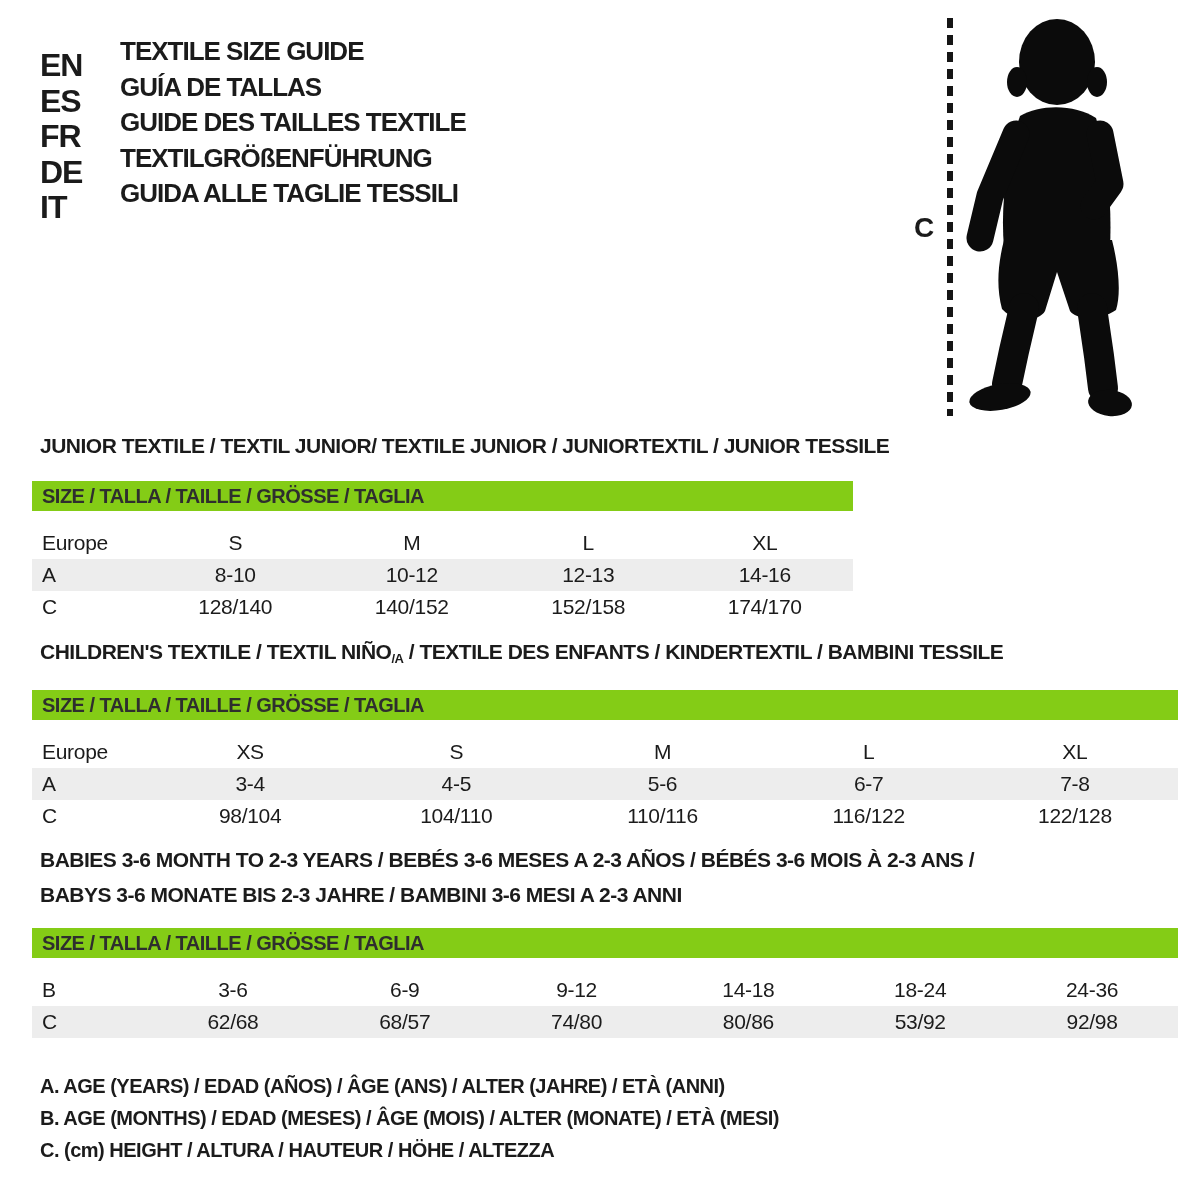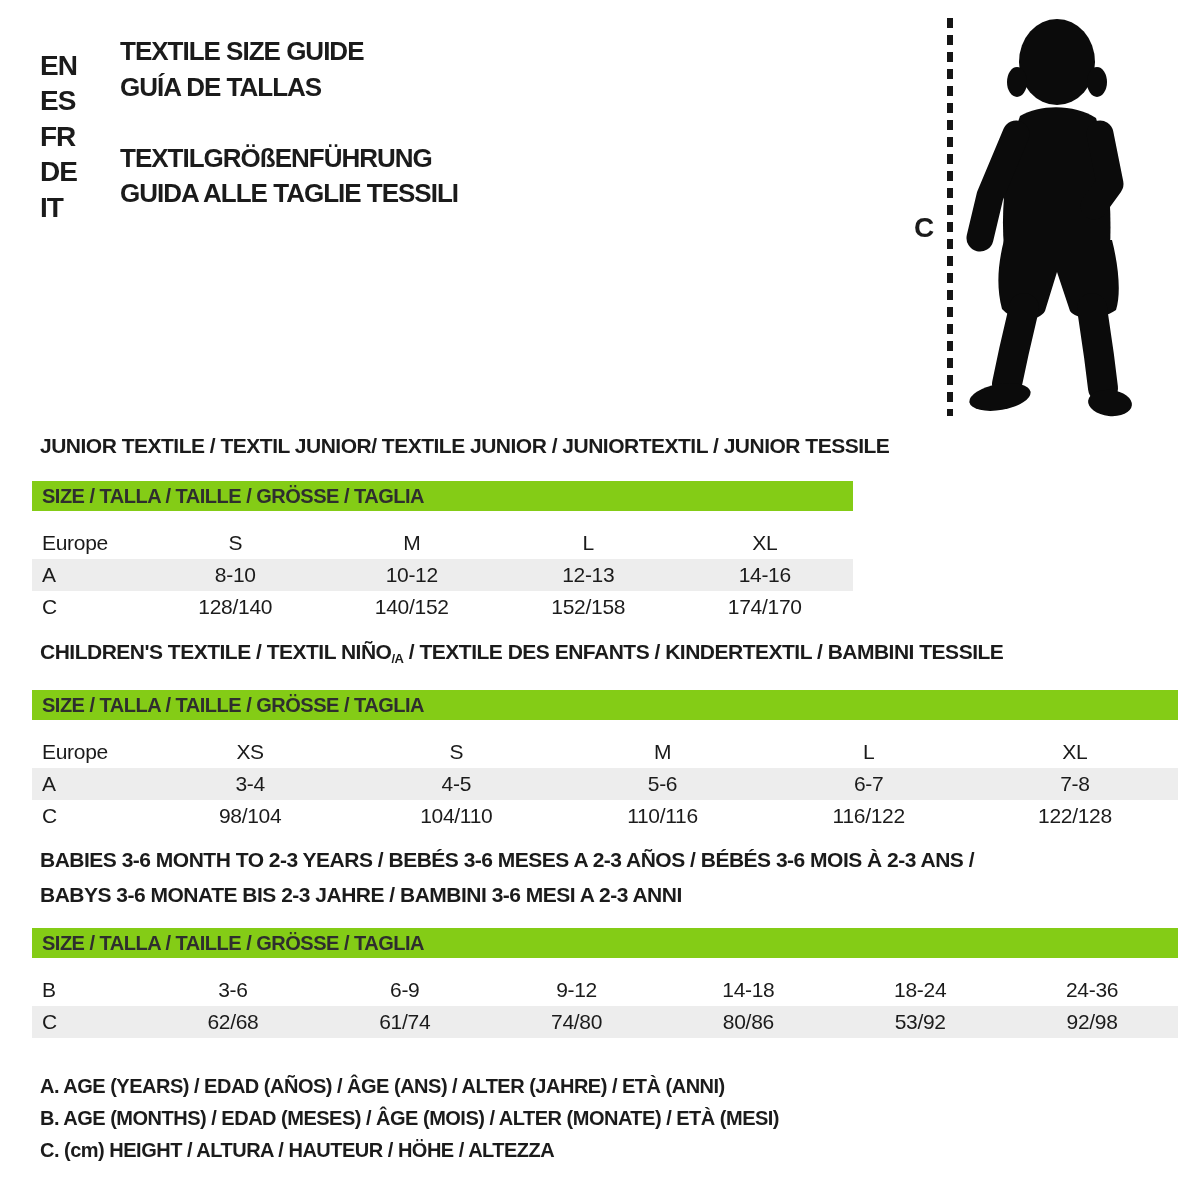--- a/index.html
+++ b/index.html
@@ -3,21 +3,21 @@
 <meta charset="utf-8">
 <style>
   html,body{margin:0;padding:0;background:#fff;}
   .canvas{
     position:relative;width:1200px;height:1200px;background:#ffffff;
     font-family:"Liberation Sans",sans-serif;color:#1b1b1b;overflow:hidden;
   }
   
   .lang-block{position:absolute;left:40px;top:34px;}
   .lang-row{display:flex;height:35.5px;align-items:center;}
-  .lang-code{width:80px;font-weight:bold;font-size:28px;letter-spacing:-1px;margin-top:28px;}
+  .lang-code{width:80px;font-weight:bold;font-size:32px;letter-spacing:-1px;margin-top:28px;}
   .lang-title{font-weight:bold;font-size:26px;letter-spacing:-1px;white-space:nowrap;}
   
   .measure-line{
     position:absolute;left:947px;top:18px;width:6px;height:398px;
     background:repeating-linear-gradient(to bottom,#151515 0 10px,transparent 10px 17px);
   }
   .measure-label{position:absolute;left:914px;top:212px;font-weight:bold;font-size:28px;}
   .figure-img{position:absolute;left:960px;top:16px;width:185px;height:405px;}
   
   .sec-title{position:absolute;left:40px;font-weight:bold;font-size:21px;letter-spacing:-0.5px;white-space:nowrap;line-height:24px;}
@@ -46,20 +46,21 @@
     <div class="lang-row">
       <span class="lang-code">EN</span>
       <span class="lang-title">TEXTILE SIZE GUIDE</span>
     </div>
     <div class="lang-row">
       <span class="lang-code">ES</span>
       <span class="lang-title">GUÍA DE TALLAS</span>
     </div>
     <div class="lang-row">
       <span class="lang-code">FR</span>
+      <span class="lang-title">GUIDE DES TAILLES TEXTILE</span>
     </div>
     <div class="lang-row">
       <span class="lang-code">DE</span>
       <span class="lang-title">TEXTILGRÖßENFÜHRUNG</span>
     </div>
     <div class="lang-row">
       <span class="lang-code">IT</span>
       <span class="lang-title">GUIDA ALLE TAGLIE TESSILI</span>
     </div>
   </div>
@@ -153,21 +154,21 @@
         <span class="tcell">3-6</span>
         <span class="tcell">6-9</span>
         <span class="tcell">9-12</span>
         <span class="tcell">14-18</span>
         <span class="tcell">18-24</span>
         <span class="tcell">24-36</span>
       </div>
       <div class="trow alt">
         <span class="tlabel">C</span>
         <span class="tcell">62/68</span>
-        <span class="tcell">61/74</span>
+        <span class="tcell">68/57</span>
         <span class="tcell">74/80</span>
         <span class="tcell">80/86</span>
         <span class="tcell">53/92</span>
         <span class="tcell">92/98</span>
       </div>
     </div>
   </div>
 
   <div class="legend-line" style="top:1074px;">A. AGE (YEARS) / EDAD (AÑOS) / ÂGE (ANS) / ALTER (JAHRE) / ETÀ (ANNI)</div>
   <div class="legend-line" style="top:1106px;">B. AGE (MONTHS) / EDAD (MESES) / ÂGE (MOIS) / ALTER (MONATE) / ETÀ (MESI)</div>

